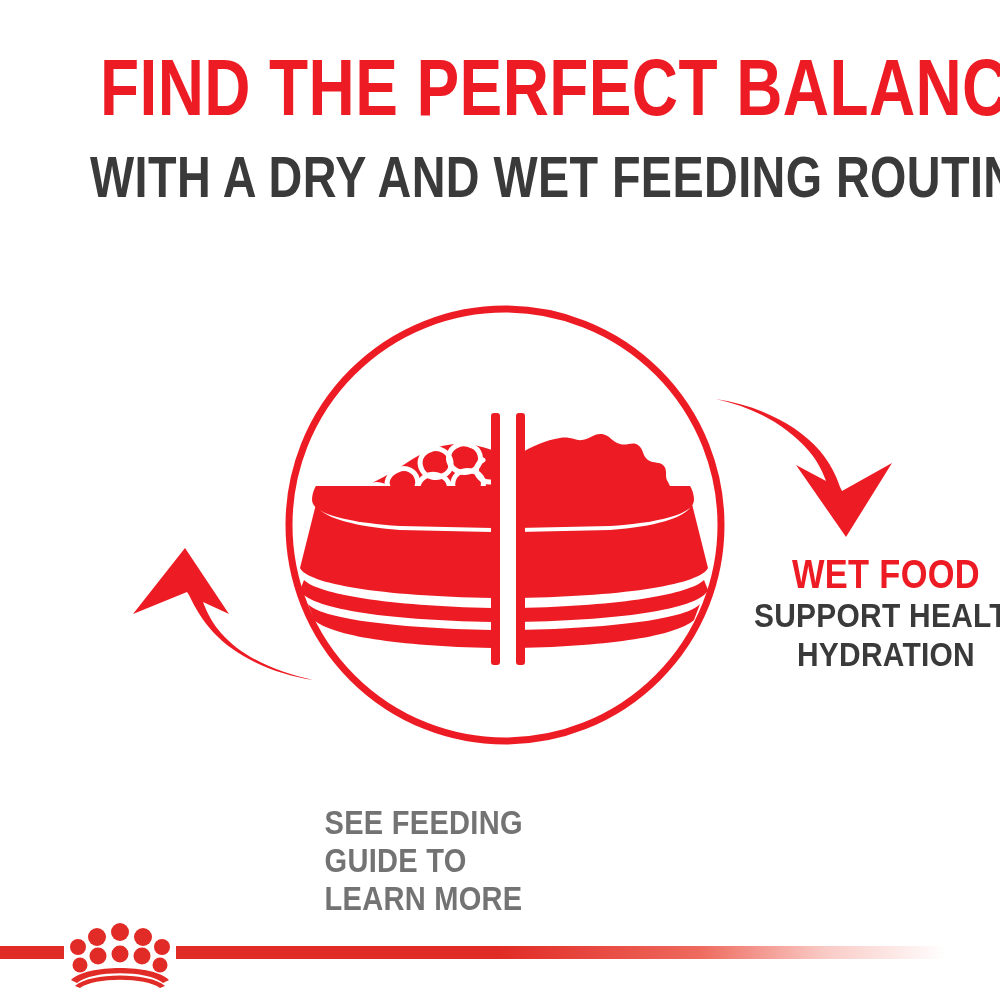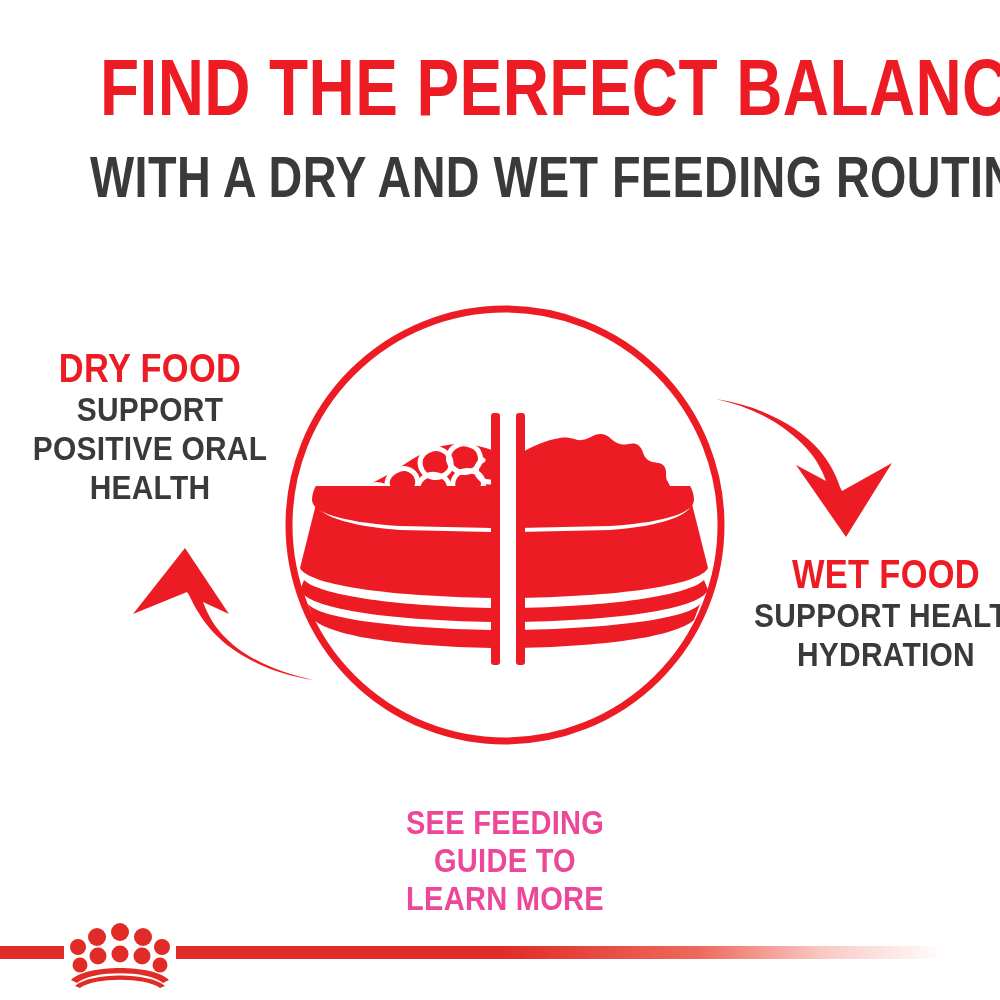--- a/index.html
+++ b/index.html
@@ -83,22 +83,21 @@
   #wet-label {
     left: 736px; top: 552px; width: 300px; text-align: center;
   }
   #wet-label .label-title { transform-origin: center; }
   #wet-label .label-lines { transform-origin: center; }
 
   
   #bottom-caption {
     position: absolute;
     left: 300px; top: 804px; width: 410px;
-    text-align: center;
-    color: #ec4899;
+    color: #737373;
     font-family: "Liberation Sans Narrow", "Liberation Sans", sans-serif;
     font-weight: 600;
     font-size: 33px;
     line-height: 38px;
     letter-spacing: 0.3px;
   }
   #bottom-caption .ln {
     display: block;
     transform: scaleX(0.88);
     white-space: nowrap;
@@ -143,28 +142,20 @@
 </head>
 <body>
 
 <div id="page">
 
   <div class="headline-block">
     <span class="headline">FIND THE PERFECT BALANCE</span>
     <span class="subheadline">WITH A DRY AND WET FEEDING ROUTINE</span>
   </div>
 
-  <div class="label-group" id="dry-label">
-    <div class="label-title">DRY FOOD</div>
-    <div class="label-lines">
-      <span class="ln">SUPPORT</span>
-      <span class="ln">POSITIVE ORAL</span>
-      <span class="ln">HEALTH</span>
-    </div>
-  </div>
 
   <div class="label-group" id="wet-label">
     <div class="label-title">WET FOOD</div>
     <div class="label-lines">
       <span class="ln">SUPPORT HEALTHY</span>
       <span class="ln">HYDRATION</span>
     </div>
   </div>
 
   <div id="illustration">

